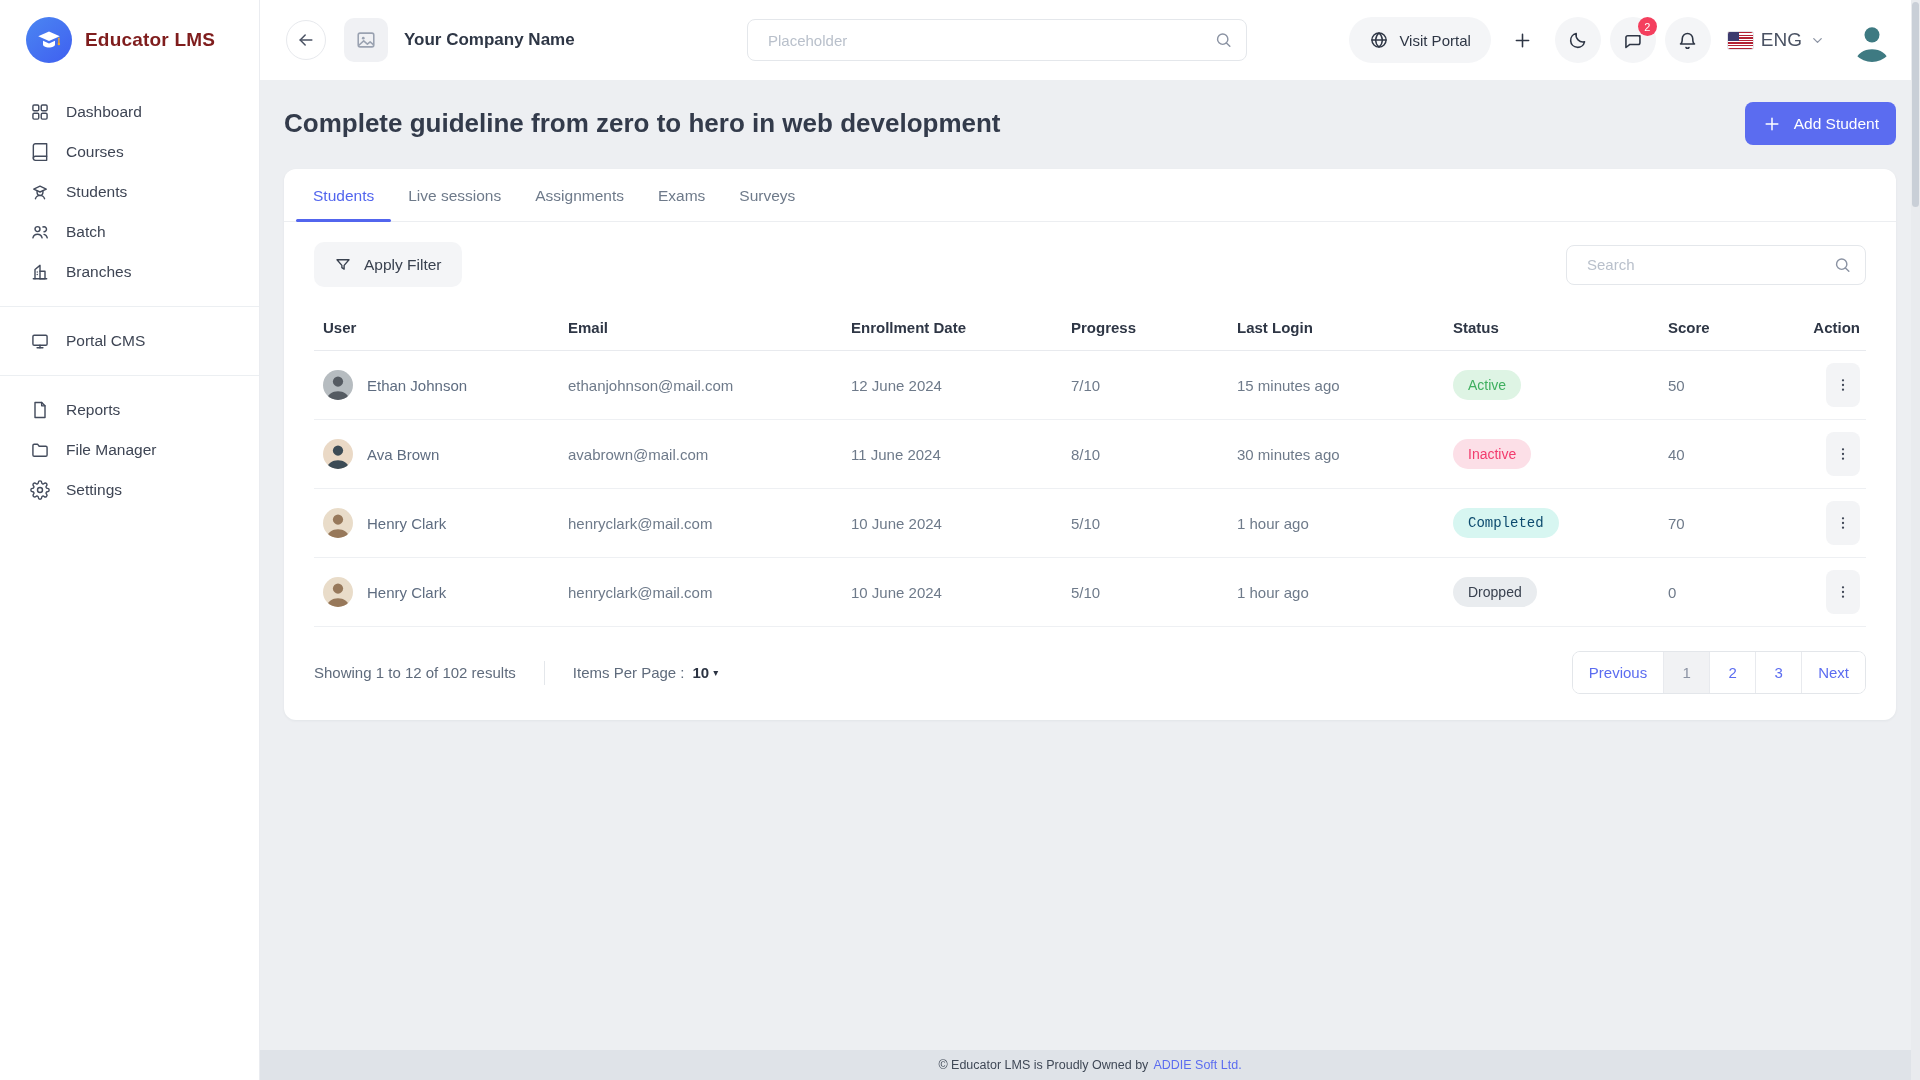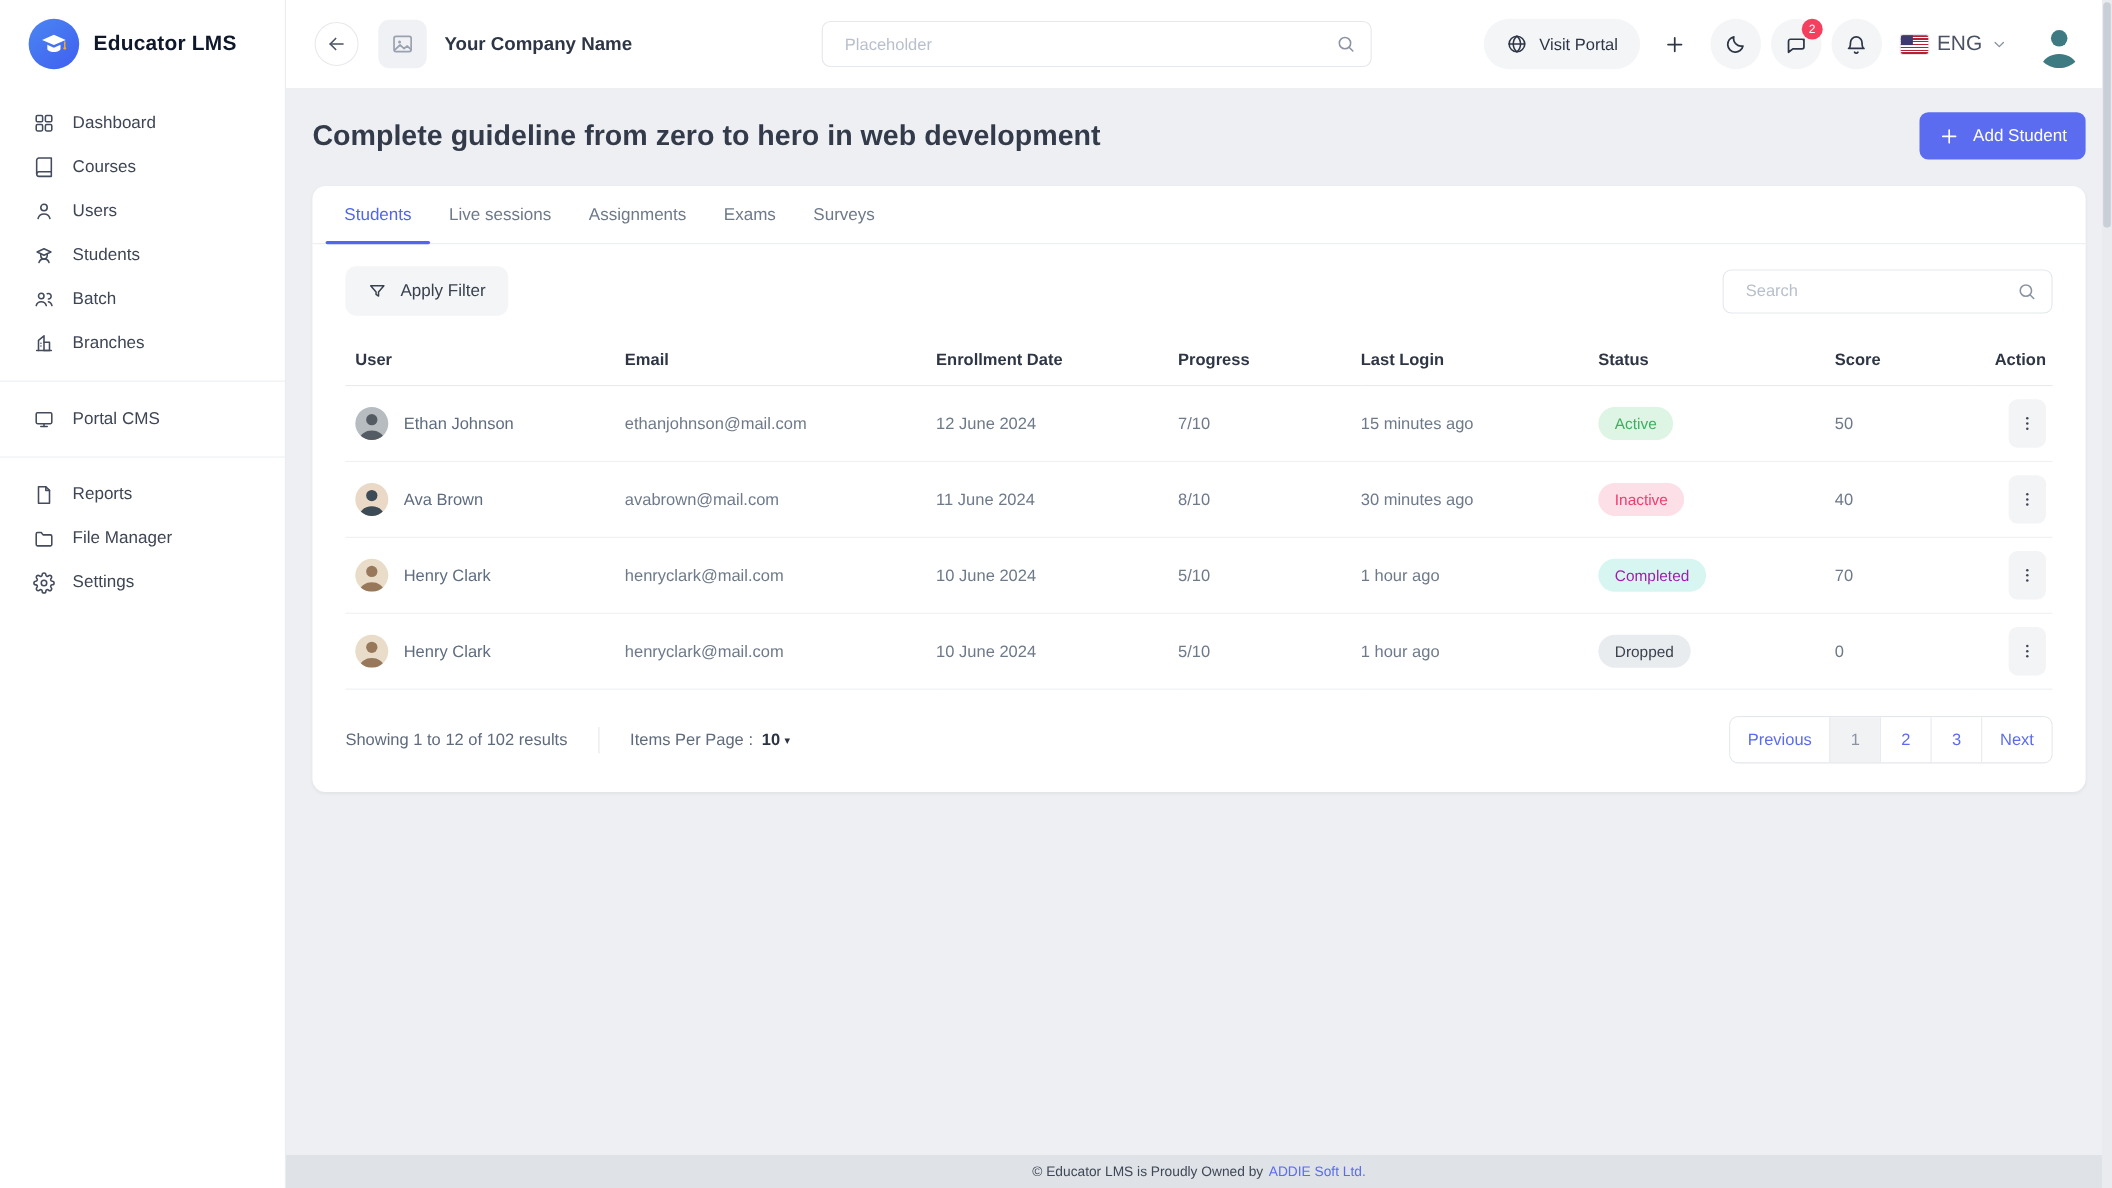--- a/index.html
+++ b/index.html
@@ -7,21 +7,21 @@
     margin: 0; width: 1920px; height: 1080px; overflow: hidden;
     font-family: "Liberation Sans", sans-serif; background: #edeff2; color: #2e3645;
   }
   .app { display: flex; width: 1920px; height: 1080px; }
 
   
   .sidebar { width: 260px; min-width: 260px; background: #fff; border-right: 1px solid #eaecf0; display: flex; flex-direction: column; }
   .brand { display: flex; align-items: center; gap: 13px; height: 80px; padding-left: 26px; }
   .brand-logo { width: 46px; height: 46px; border-radius: 50%; background: linear-gradient(140deg, #4b86f2, #3f5ff0); display: flex; align-items: center; justify-content: center; flex: none; }
   .brand-logo svg { width: 30px; height: 30px; }
-  .brand-name { font-size: 19px; font-weight: bold; color: #0f172a; letter-spacing: .2px; }
+  .brand-name { font-size: 19px; font-weight: bold; color: #7f1d1d; letter-spacing: .2px; }
   .sidebar nav { padding: 12px 16px 0 30px; }
   .nav-item { display: flex; align-items: center; gap: 16px; height: 40px; color: #3e4554; font-size: 15.5px; cursor: pointer; }
   .nav-item .icn { width: 20px; height: 20px; color: #434b5c; flex: none; }
   .icn svg { width: 100%; height: 100%; display: block; }
   .nav-divider { height: 1px; background: #eceff2; margin: 14px -16px 14px -30px; }
 
   
   .main { flex: 1; display: flex; flex-direction: column; min-width: 0; }
   .topbar { height: 80px; min-height: 80px; background: #fff; display: flex; align-items: center; padding: 0 26px; position: relative; }
   .back-btn { width: 40px; height: 40px; border-radius: 50%; border: 1px solid #e7e9ed; background: #fff; display: flex; align-items: center; justify-content: center; color: #4a5263; cursor: pointer; flex: none; }
@@ -126,29 +126,20 @@
           <span>Dashboard</span>
         </div>
         <div class="nav-item">
           <span class="icn">
             <svg viewBox="0 0 24 24" fill="none" stroke="currentColor" stroke-width="1.7" stroke-linecap="round" stroke-linejoin="round">
               <path d="M4 19.5A2.5 2.5 0 0 1 6.5 17H20"></path>
               <path d="M6.5 2H20v20H6.5A2.5 2.5 0 0 1 4 19.5v-15A2.5 2.5 0 0 1 6.5 2z"></path>
             </svg>
           </span>
           <span>Courses</span>
-        </div>
-        <div class="nav-item">
-          <span class="icn">
-            <svg viewBox="0 0 24 24" fill="none" stroke="currentColor" stroke-width="1.7" stroke-linecap="round" stroke-linejoin="round">
-              <circle cx="12" cy="8" r="3.5"></circle>
-              <path d="M5.5 20c.8-3.2 3.4-5 6.5-5s5.7 1.8 6.5 5"></path>
-            </svg>
-          </span>
-          <span>Users</span>
         </div>
         <div class="nav-item">
           <span class="icn">
             <svg viewBox="0 0 24 24" fill="none" stroke="currentColor" stroke-width="1.7" stroke-linecap="round" stroke-linejoin="round">
               <path d="M4.5 8.5 12 5l7.5 3.5L12 12 4.5 8.5z"></path>
               <path d="M8.5 10.5v2.2a3.5 3.5 0 0 0 7 0v-2.2"></path>
               <path d="M6.5 20c.9-2.6 3-4 5.5-4s4.6 1.4 5.5 4"></path>
             </svg>
           </span>
           <span>Students</span>
@@ -440,21 +431,21 @@
                         <path d="M2.5 24c1.3-4.6 5-7 9.5-7s8.2 2.4 9.5 7z" fill="currentColor"></path>
                       </svg>
                     </span>
                     <span class="user-name">Henry Clark</span>
                   </div>
                 </td>
                 <td>henryclark@mail.com</td>
                 <td>10 June 2024</td>
                 <td>5/10</td>
                 <td>1 hour ago</td>
-                <td><span class="status-badge" style="background: rgb(215, 246, 241); color: #a21caf;">Completed</span></td>
+                <td><span class="status-badge" style="background: rgb(215, 246, 241); color: #0c4a6e; font-family: Liberation Mono, monospace;">Completed</span></td>
                 <td>70</td>
                 <td><button class="kebab-btn">
                     <span class="icn">
                       <svg viewBox="0 0 24 24">
                         <circle cx="12" cy="5" r="1.7" fill="currentColor"></circle>
                         <circle cx="12" cy="12" r="1.7" fill="currentColor"></circle>
                         <circle cx="12" cy="19" r="1.7" fill="currentColor"></circle>
                       </svg>
                     </span>
                   </button></td>

